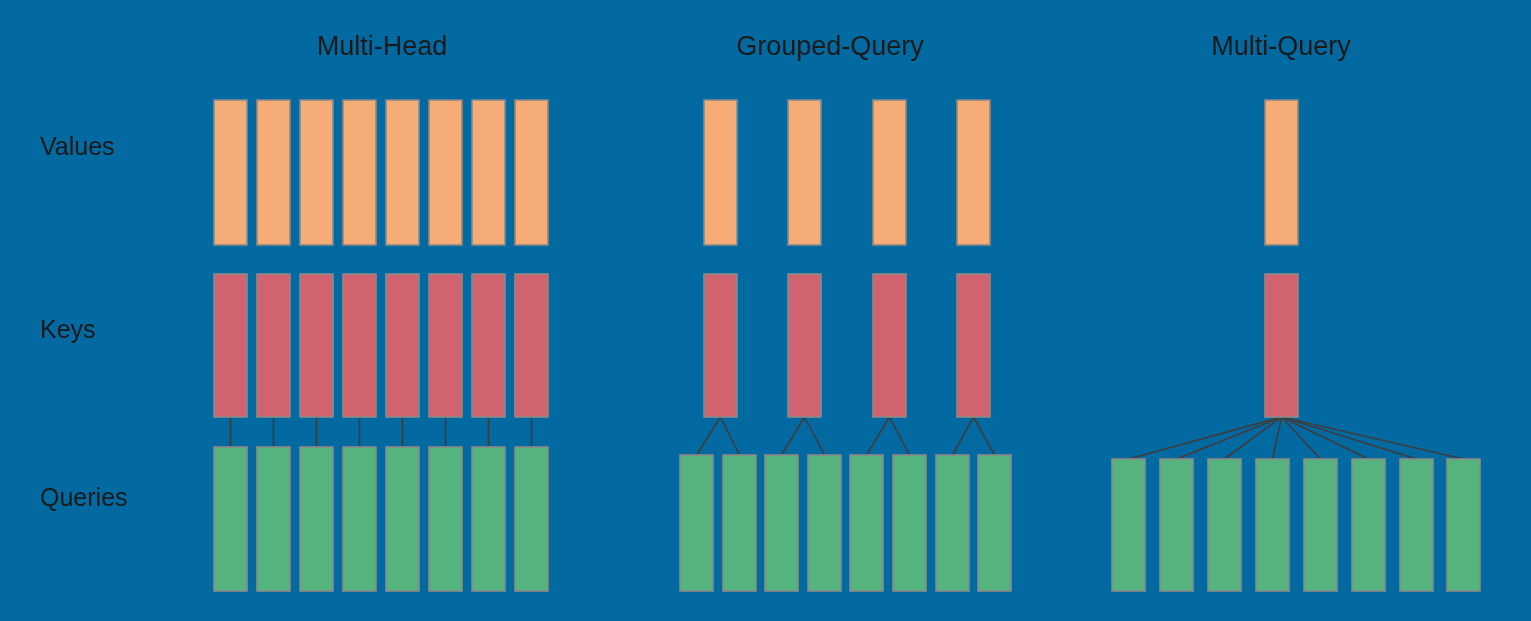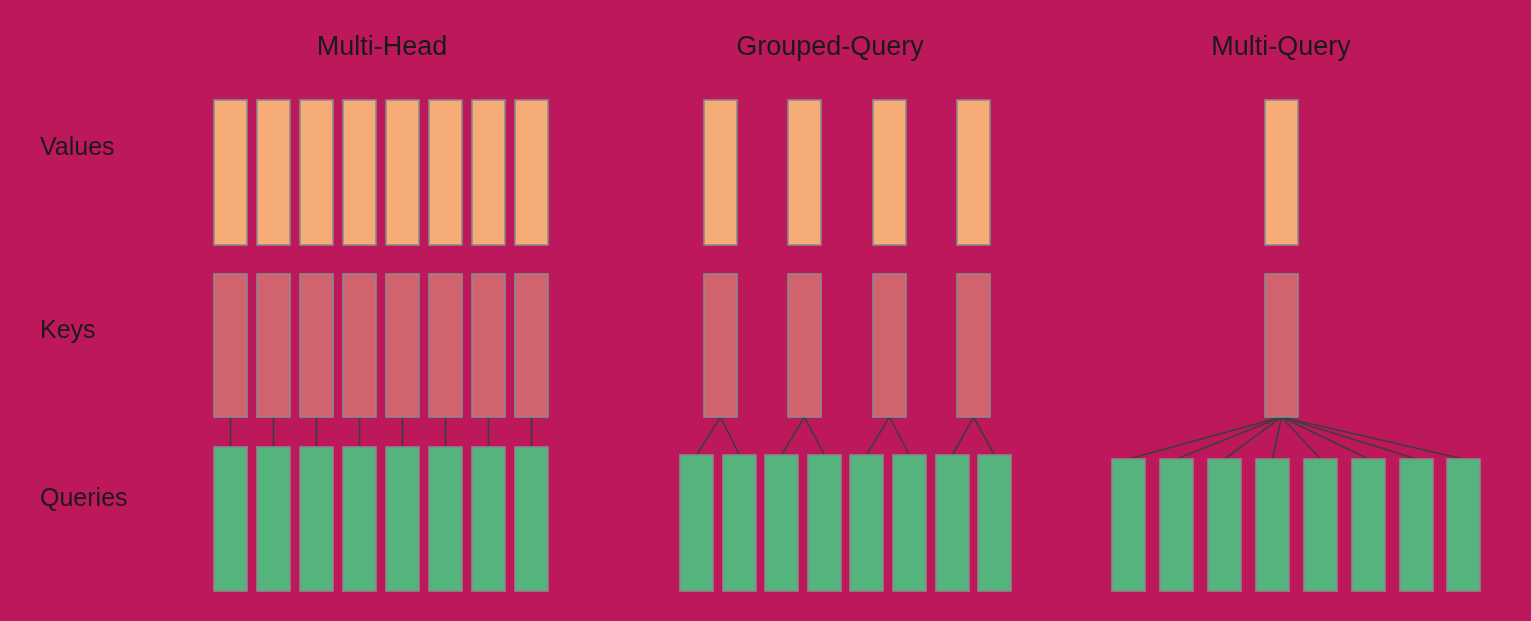--- a/index.html
+++ b/index.html
@@ -11,21 +11,21 @@
   body {
     width: 1531px;
     height: 621px;
     font-family: "Liberation Sans", sans-serif;
     overflow: hidden;
   }
   #diagram-root {
     position: relative;
     width: 1531px;
     height: 621px;
-    background: #be185d;
+    background: #0369a1;
   }
   svg.diagram-svg {
     position: absolute;
     top: 0;
     left: 0;
     width: 1531px;
     height: 621px;
     display: block;
   }
   text.panel-title {

